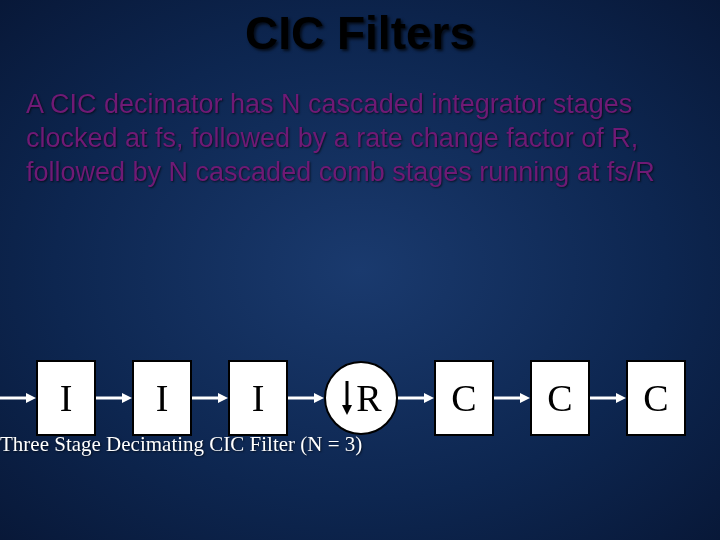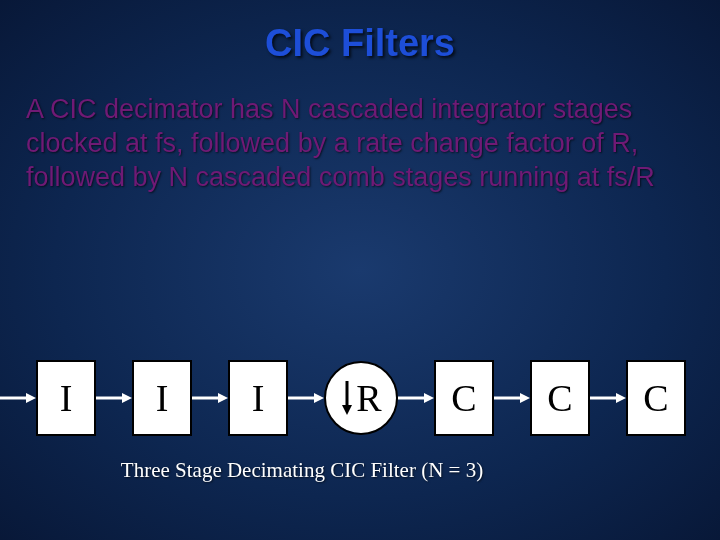--- a/index.html
+++ b/index.html
@@ -7,24 +7,24 @@
     width: 720px;
     height: 540px;
     background: radial-gradient(ellipse at center, #1a3a6e 0%, #0d2650 60%, #081838 100%);
     font-family: Arial, Helvetica, sans-serif;
     color: #fff;
     overflow: hidden;
     position: relative;
   }
   .title {
     text-align: center;
-    font-size: 38px;
+    font-size: 46px;
     font-weight: bold;
-    color: #1d4ed8;
-    padding-top: 22px;
+    color: #000000;
+    padding-top: 6px;
     text-shadow: 2px 2px 3px rgba(0,0,0,0.7);
   }
   .desc {
     font-size: 27px;
     color: #701a75;
     padding: 28px 26px 0 26px;
     line-height: 1.25;
     text-shadow: 1px 1px 2px rgba(0,0,0,0.6);
   }
   .diagram {
@@ -62,24 +62,24 @@
     font-size: 38px;
     color: #000;
     flex-shrink: 0;
   }
   .arrow {
     flex-shrink: 0;
     display: block;
   }
   .caption {
     position: absolute;
-    top: 458px;
+    top: 432px;
     left: 0;
     width: 604px;
-    text-align: center;
+    text-align: left;
     font-family: "Times New Roman", Times, serif;
     font-size: 21px;
     color: #fff;
     text-shadow: 1px 1px 2px rgba(0,0,0,0.6);
   }
 </style>
 </head>
 <body>
 
 <div class="title">CIC Filters</div>

